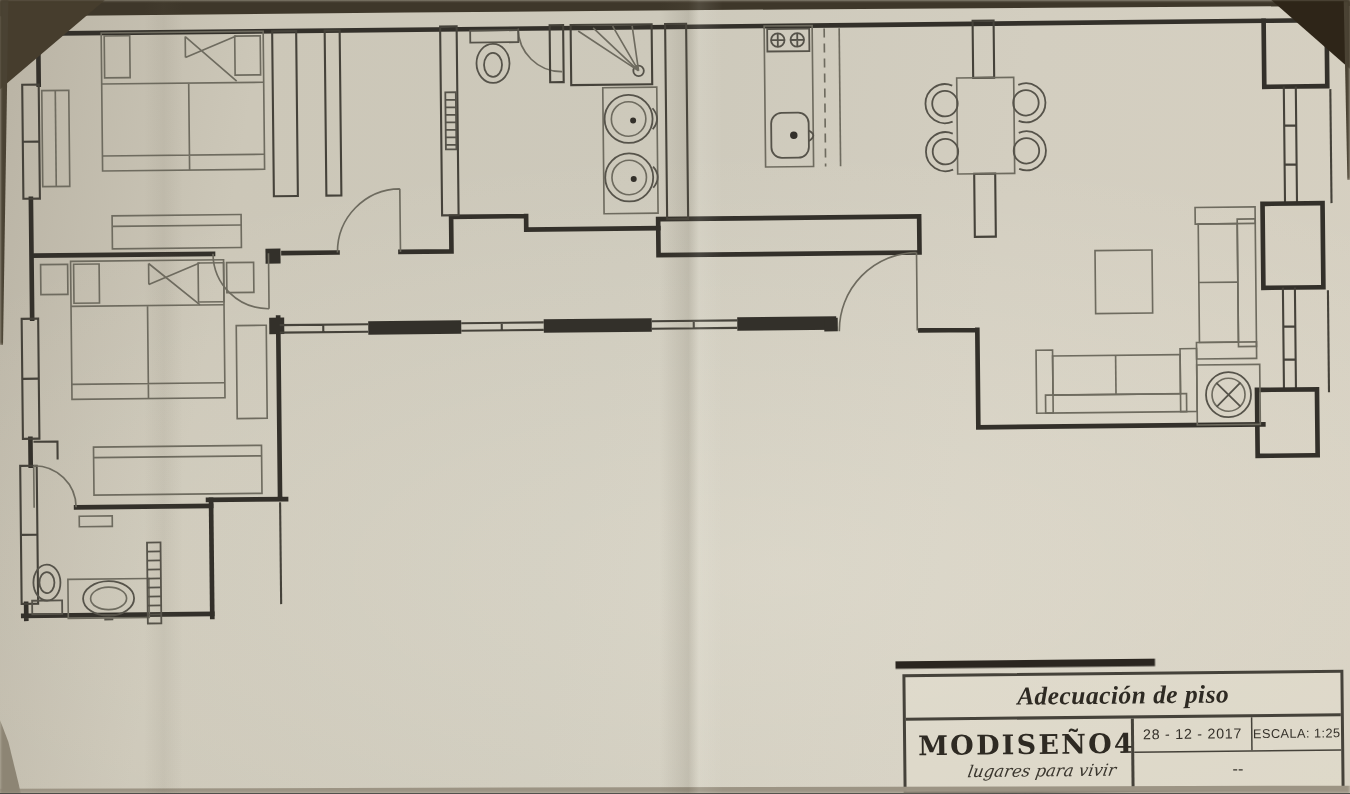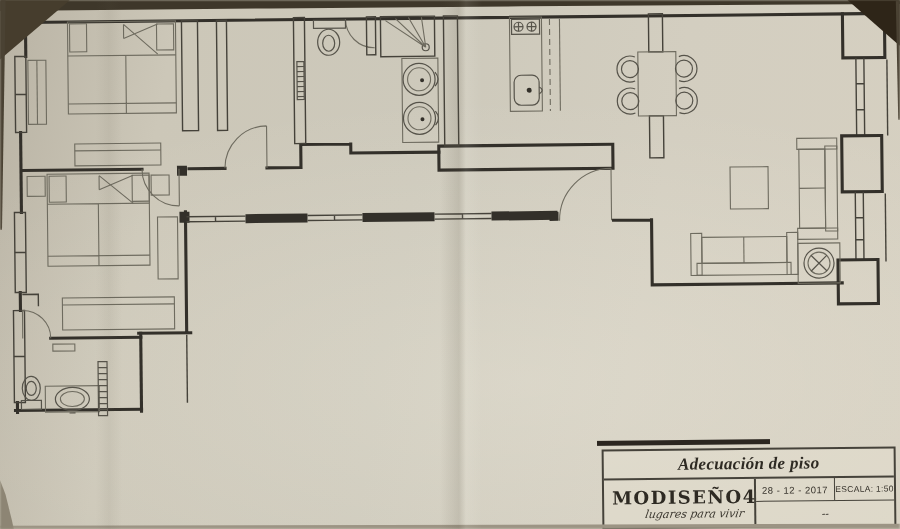--- a/index.html
+++ b/index.html
@@ -269,21 +269,21 @@
   <div class="tblock">
     <div class="tb-title">Adecuación de piso</div>
     <div class="tb-body">
       <div class="tb-logo">
         <span class="name">MODISEÑO4</span>
         <span class="tag">lugares para vivir</span>
       </div>
       <div class="tb-right">
         <div class="tb-row1">
           <div class="tb-date">28 - 12 - 2017</div>
-          <div class="tb-scale">ESCALA: 1:50</div>
+          <div class="tb-scale">ESCALA: 1:25</div>
         </div>
         <div class="tb-row2">--</div>
       </div>
     </div>
   </div>
 
   <div class="edge edge-top"></div>
   <div class="edge edge-topleft"></div>
   <div class="edge edge-topright"></div>
   <div class="edge edge-left"></div>

